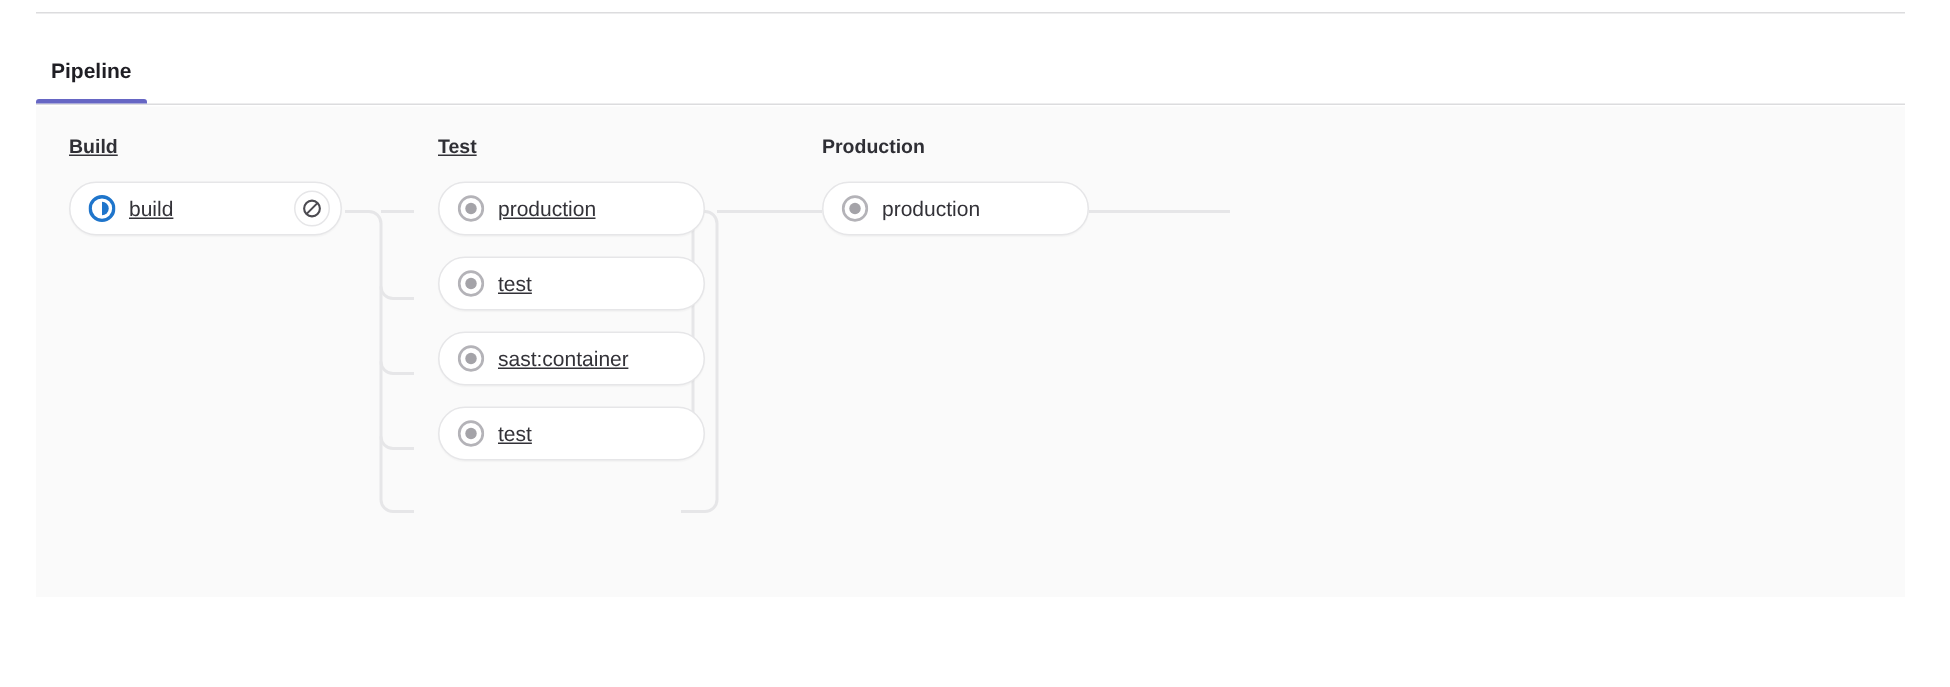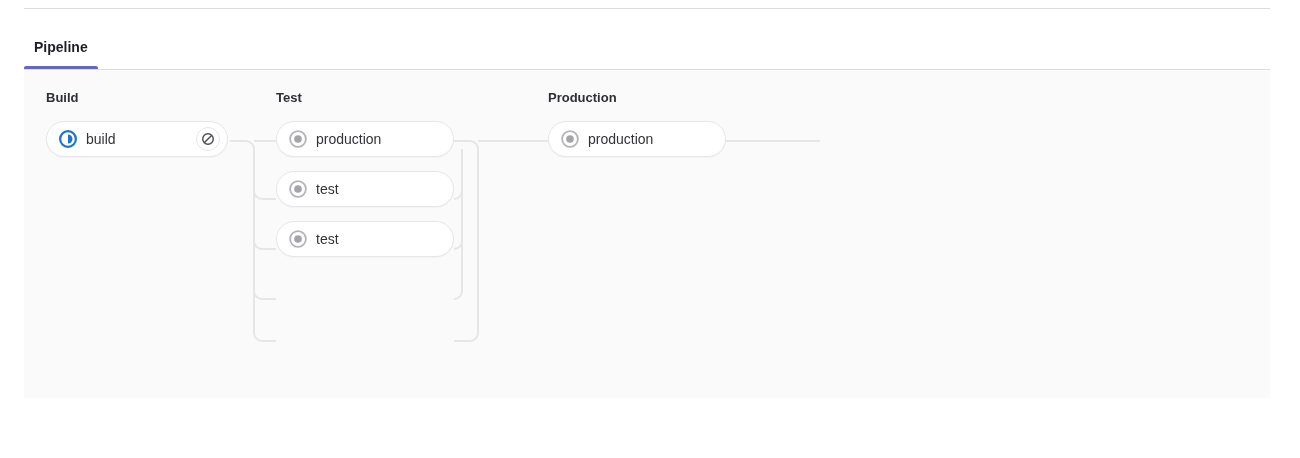--- a/index.html
+++ b/index.html
@@ -96,22 +96,22 @@
     font-size: 13px;
     font-weight: bold;
     color: #2f2f35;
     margin: 0;
     padding: 0;
     height: 18px;
     line-height: 18px;
   }
 
   
-  #col-build       { left: 22px;  top: 18px; }
-  #col-test        { left: 252px; top: 18px; }
+  #col-build       { left: 22px;  top: 18px; text-decoration: underline; }
+  #col-test        { left: 268px; top: 18px; text-decoration: underline; }
   #col-production  { left: 524px; top: 18px; }
   #col-performance { left: 796px; top: 18px; }
 
   .jobs-list {
     margin-top: 14px;
     display: flex;
     flex-direction: column;
     gap: 14px;
   }
 
@@ -245,20 +245,27 @@
 
 
       <div class="job-pill std">
         <svg class="status-icon" viewBox="0 0 16 16" xmlns="http://www.w3.org/2000/svg">
           <circle cx="8" cy="8" r="7" fill="none" stroke="#b4b3b8" stroke-width="1.6"></circle>
           <circle cx="8" cy="8" r="3.4" fill="#a4a3a8"></circle>
         </svg>
         <span class="job-name">test</span>
       </div>
 
+      <div class="job-pill std">
+        <svg class="status-icon" viewBox="0 0 16 16" xmlns="http://www.w3.org/2000/svg">
+          <circle cx="8" cy="8" r="7" fill="none" stroke="#b4b3b8" stroke-width="1.6"></circle>
+          <circle cx="8" cy="8" r="3.4" fill="#a4a3a8"></circle>
+        </svg>
+        <span class="job-name">sast:container</span>
+      </div>
 
       <div class="job-pill std">
         <svg class="status-icon" viewBox="0 0 16 16" xmlns="http://www.w3.org/2000/svg">
           <circle cx="8" cy="8" r="7" fill="none" stroke="#b4b3b8" stroke-width="1.6"></circle>
           <circle cx="8" cy="8" r="3.4" fill="#a4a3a8"></circle>
         </svg>
         <span class="job-name">test</span>
       </div>
 
     </div>

